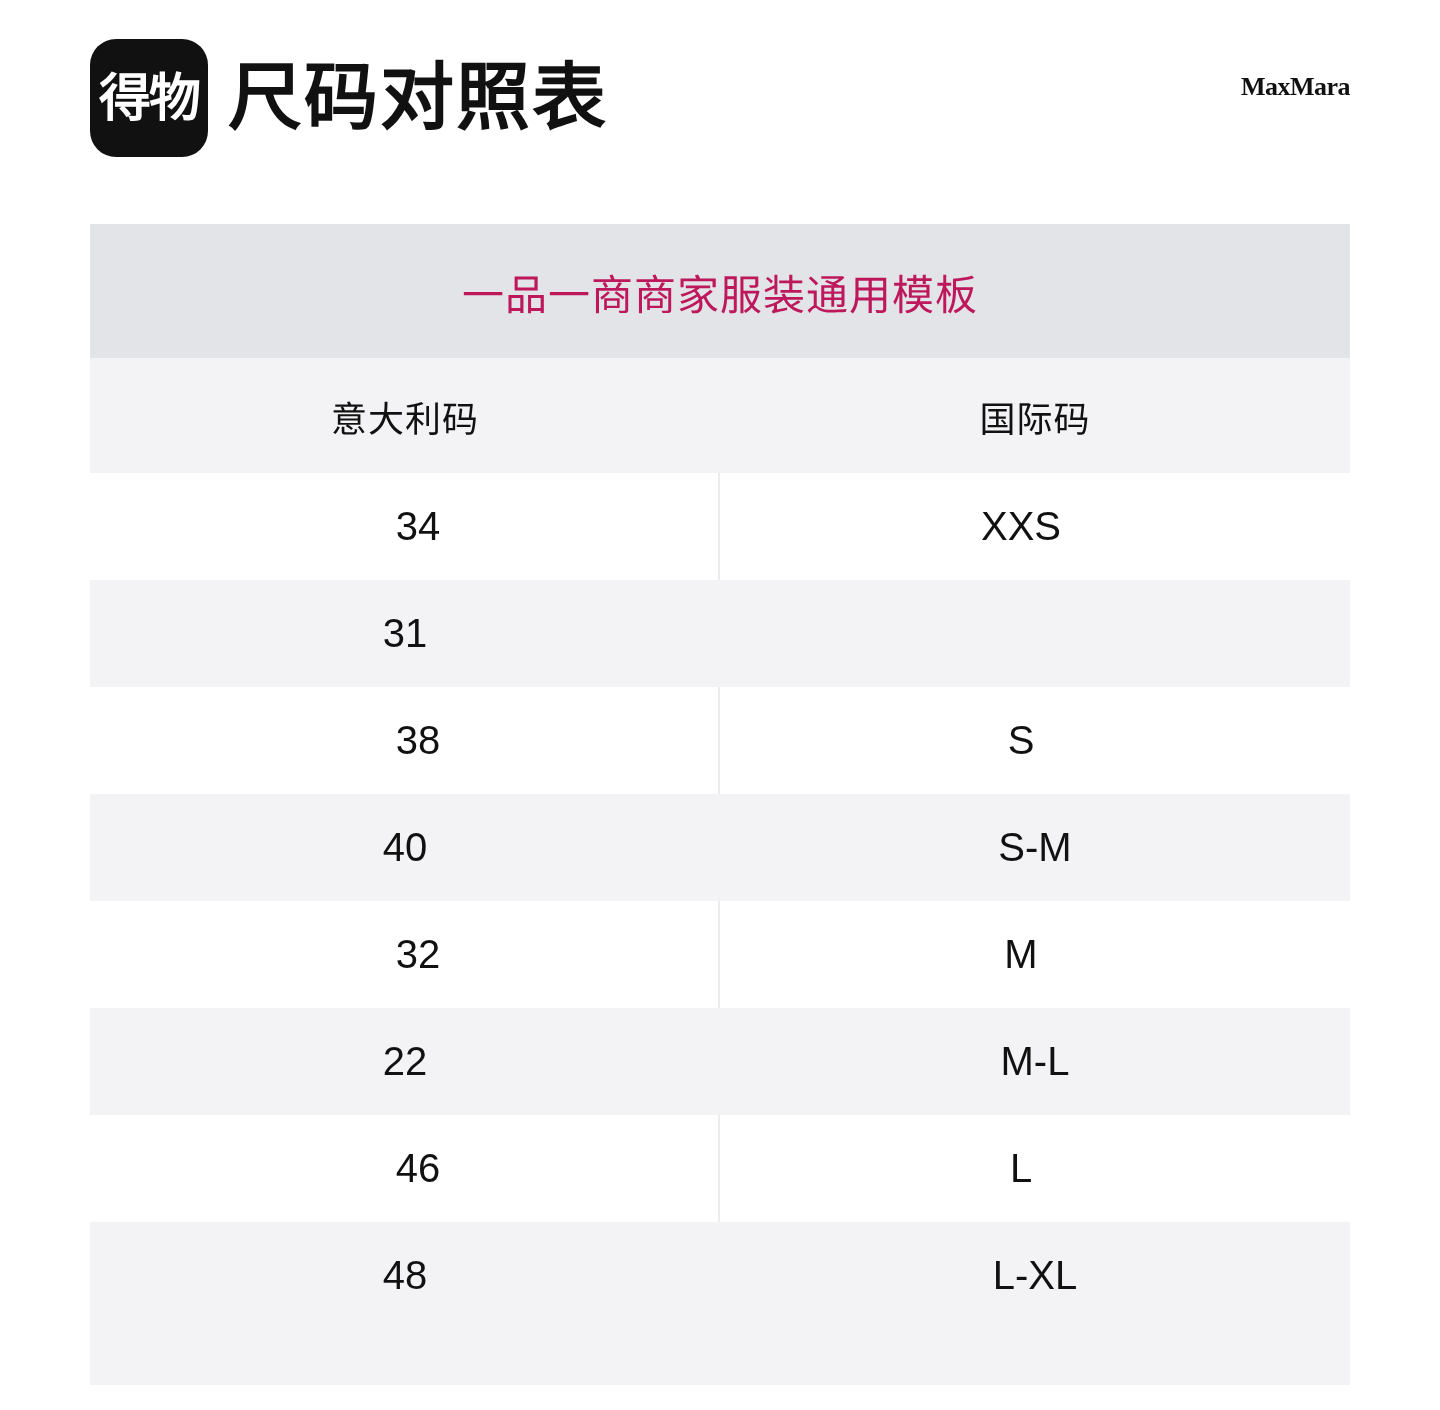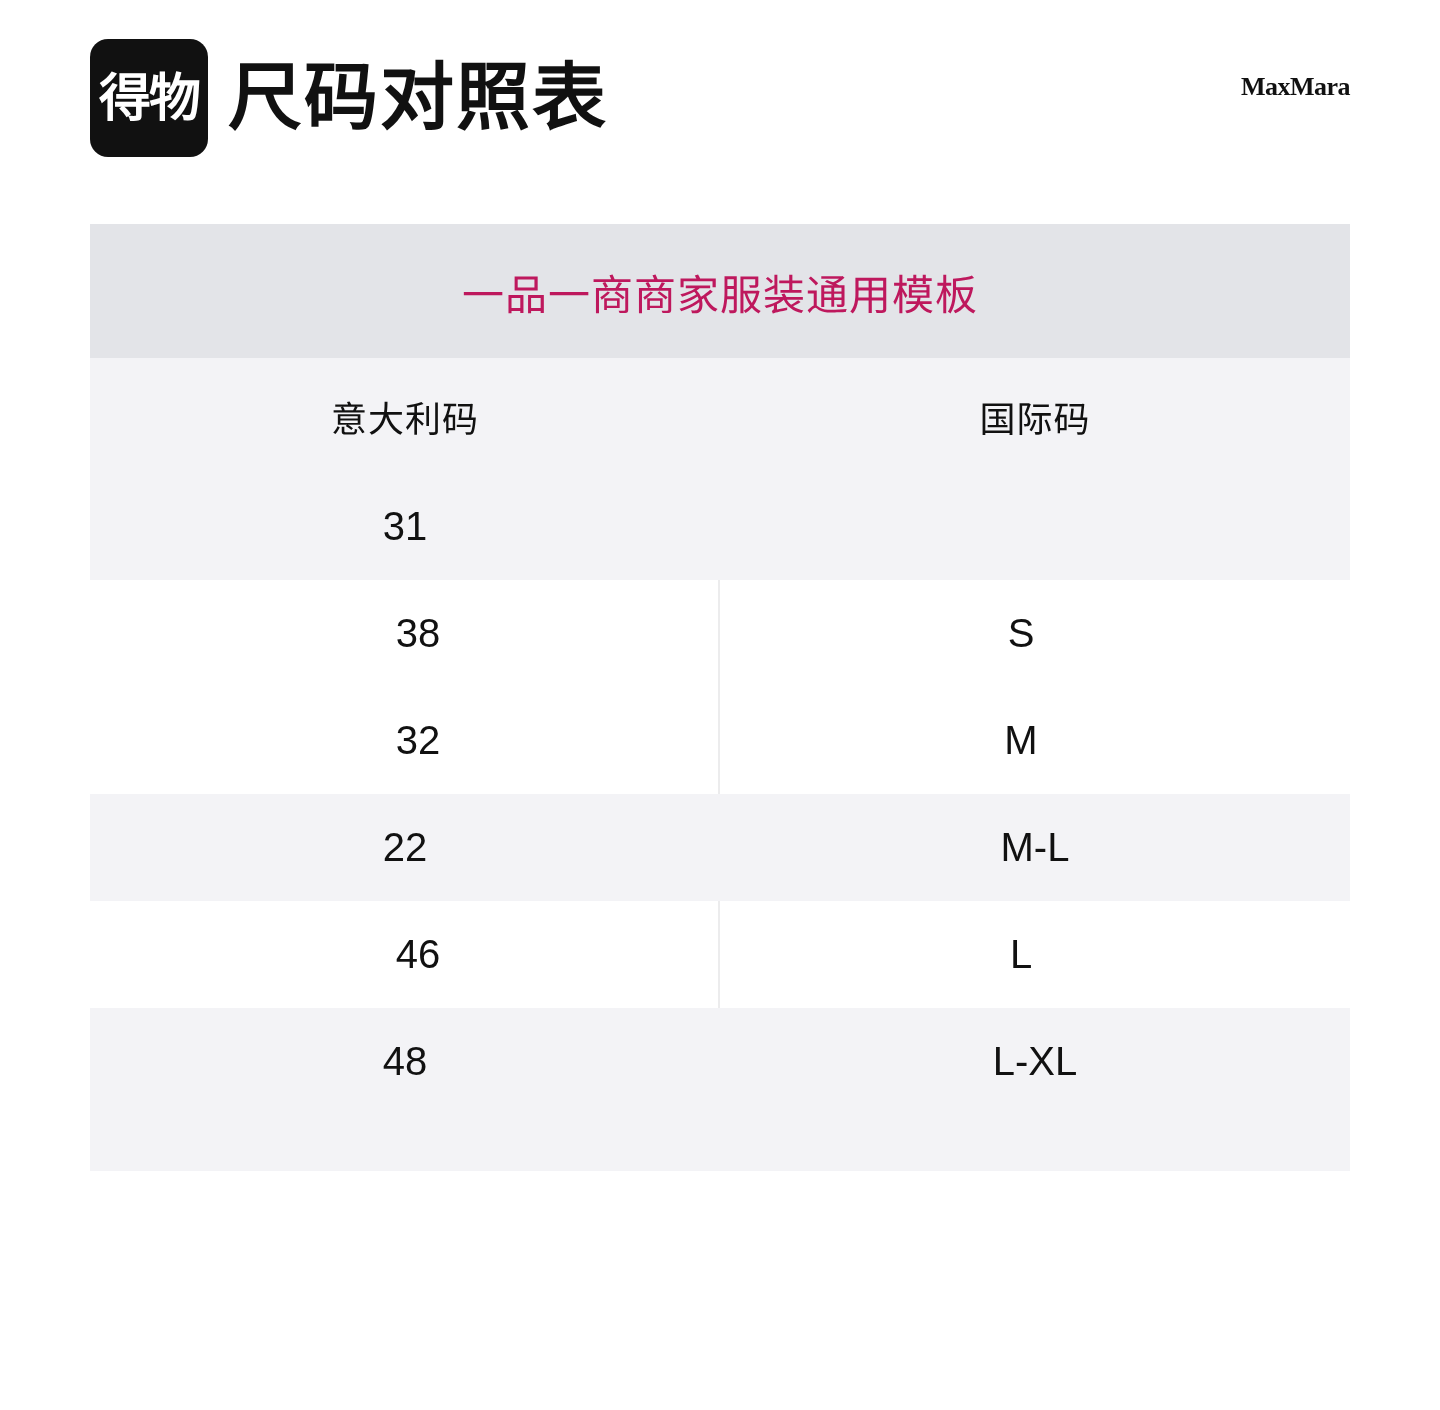--- a/index.html
+++ b/index.html
@@ -31,21 +31,21 @@
     right: 90px;
     height: 140px;
     display: flex;
     align-items: center;
   }
 
   .brand-badge {
     width: 118px;
     height: 118px;
     background: #111111;
-    border-radius: 18px;
+    border-radius: 26px;
     display: flex;
     align-items: center;
     justify-content: center;
     flex: 0 0 auto;
   }
 
   .brand-badge .badge-text {
     color: #ffffff;
     font-size: 52px;
     font-weight: 700;
@@ -176,30 +176,38 @@
 
   <div class="table-wrap">
 
     <div class="table-title">一品一商商家服装通用模板</div>
 
     <div class="table-head">
       <div class="col-left cell">意大利码</div>
       <div class="col-right cell">国际码</div>
     </div>
 
+    <div class="row alt">
+      <div class="col-left cell">34</div>
+      <div class="col-right cell">XXS</div>
+    </div>
 
     <div class="row">
       <div class="col-left cell">31</div>
     </div>
 
     <div class="row alt">
       <div class="col-left cell">38</div>
       <div class="col-right cell">S</div>
     </div>
 
+    <div class="row">
+      <div class="col-left cell">40</div>
+      <div class="col-right cell">S-M</div>
+    </div>
 
     <div class="row alt">
       <div class="col-left cell">32</div>
       <div class="col-right cell">M</div>
     </div>
 
     <div class="row">
       <div class="col-left cell">22</div>
       <div class="col-right cell">M-L</div>
     </div>

